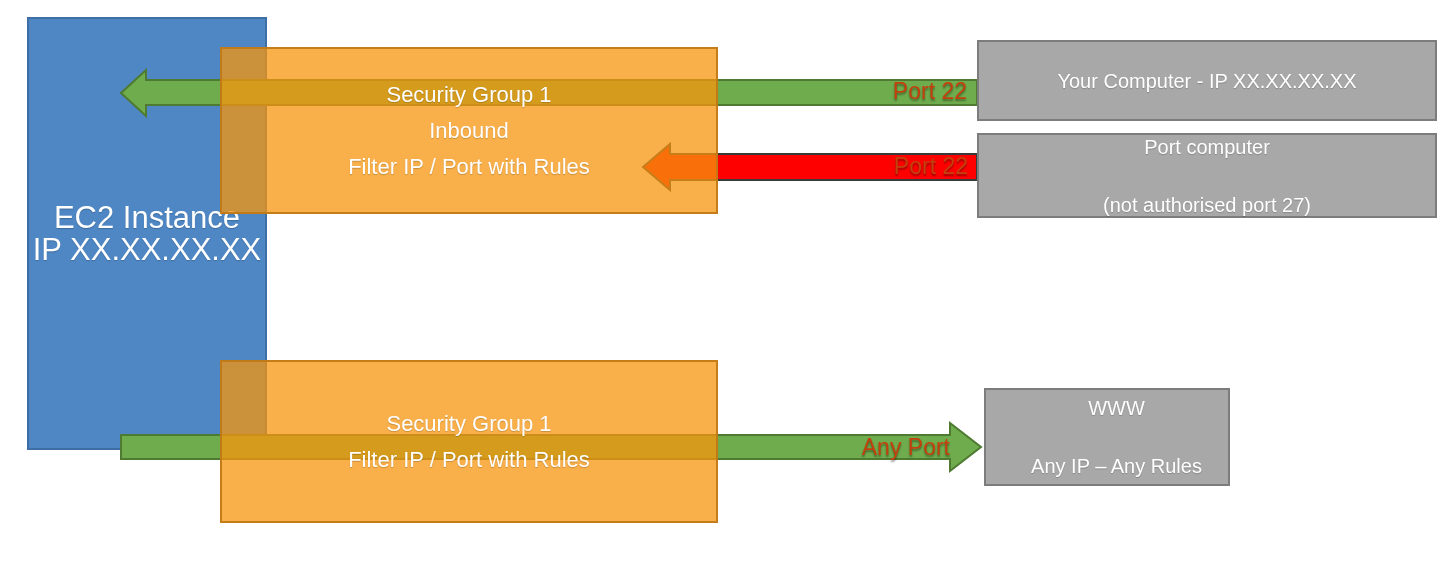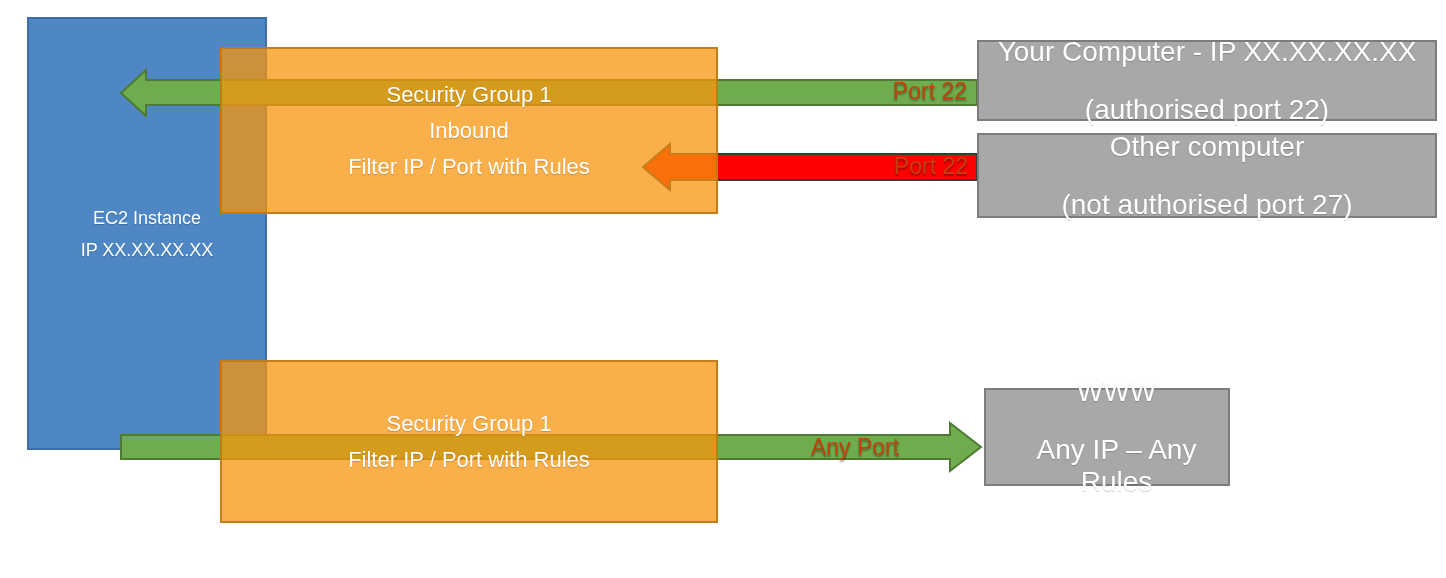--- a/index.html
+++ b/index.html
@@ -19,62 +19,62 @@
     align-items:center;
     text-align:center;
     color:#ffffff;
   }
   .box .ln{width:100%;}
   
   .ec2{
     left:27px;top:17px;width:240px;height:433px;
     background:var(--blue_fill);
     border:2px solid var(--blue_border);
-    font-size:18px;line-height:32px;
+    font-size:31px;line-height:32px;
     z-index:1;
     text-shadow:0 1px 1px rgba(0,0,0,0.2);
   }
   
   .arrows{position:absolute;left:0;top:0;z-index:2;}
   
   .sg{
     left:220px;width:498px;
     background:var(--orange_fill);
     border:2px solid var(--orange_border);
     font-size:22px;line-height:36px;
     z-index:3;
     text-shadow:0 1px 1px rgba(0,0,0,0.2);
   }
   .sg-inbound{top:47px;height:167px;}
   .sg-outbound{top:360px;height:163px;}
   
   .endpoint{
     background:var(--gray_fill);
     border:2px solid var(--gray_border);
-    font-size:28px;line-height:32px;
+    font-size:20px;line-height:32px;
     z-index:3;
     text-shadow:0 1px 1px rgba(0,0,0,0.2);
     gap:26px;
   }
   .your-computer{left:977px;top:40px;width:460px;height:81px;}
   .other-computer{left:977px;top:133px;width:460px;height:85px;}
   .www{left:984px;top:388px;width:246px;height:98px;padding-left:19px;}
   
   .flow-label{
     position:absolute;
     color:#c2410c;
     font-size:23px;
     text-align:right;
     z-index:4;
     text-shadow:0 2px 2px rgba(0,0,0,0.4);
     white-space:nowrap;
   }
   .lbl-in-allowed{right:479px;top:78px;width:180px;height:26px;line-height:26px;}
   .lbl-in-blocked{right:478px;top:153px;width:180px;height:26px;line-height:26px;}
-  .lbl-outbound{right:496px;top:434px;width:190px;height:26px;line-height:26px;text-align:center;}
+  .lbl-outbound{right:496px;top:434px;width:190px;height:26px;line-height:26px;}
 </style>
 </head>
 <body>
 
 <div class="canvas">
 
   <div class="box ec2">
     <div class="ln">EC2 Instance</div>
     <div class="ln">IP XX.XX.XX.XX</div>
   </div>
@@ -94,25 +94,24 @@
     <div class="ln">Filter IP / Port with Rules</div>
   </div>
 
   <div class="box sg sg-outbound">
     <div class="ln">Security Group 1</div>
     <div class="ln">Filter IP / Port with Rules</div>
   </div>
 
   <div class="box endpoint your-computer">
     <div class="ln">Your Computer - IP XX.XX.XX.XX</div>
-    <div class="ln">(authorised port 22)</div>
   </div>
 
   <div class="box endpoint other-computer">
-    <div class="ln">Other computer</div>
+    <div class="ln">Port computer</div>
     <div class="ln">(not authorised port 27)</div>
   </div>
 
   <div class="box endpoint www">
     <div class="ln">WWW</div>
     <div class="ln">Any IP – Any Rules</div>
   </div>
 
   <div class="flow-label lbl-in-allowed">Port 22</div>
   <div class="flow-label lbl-in-blocked">Port 22</div>

